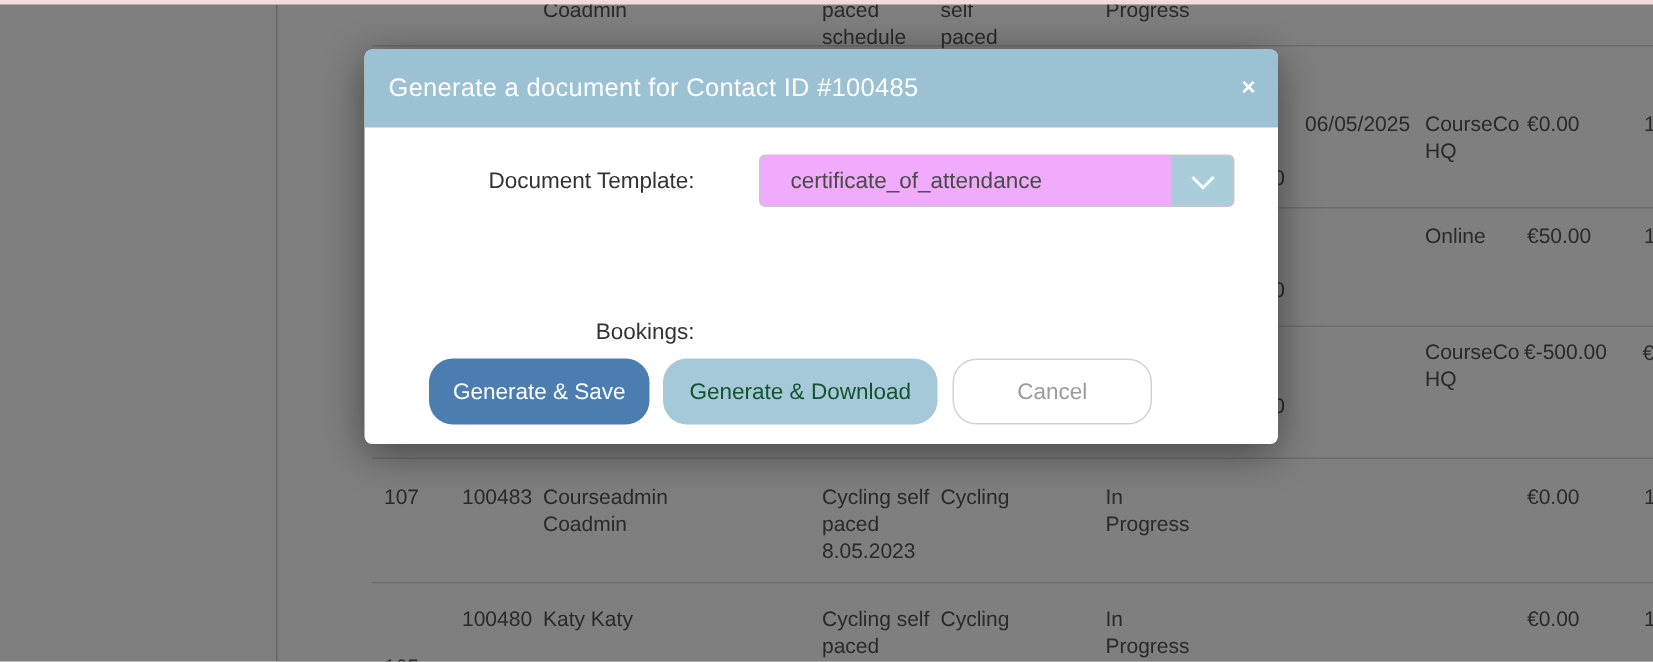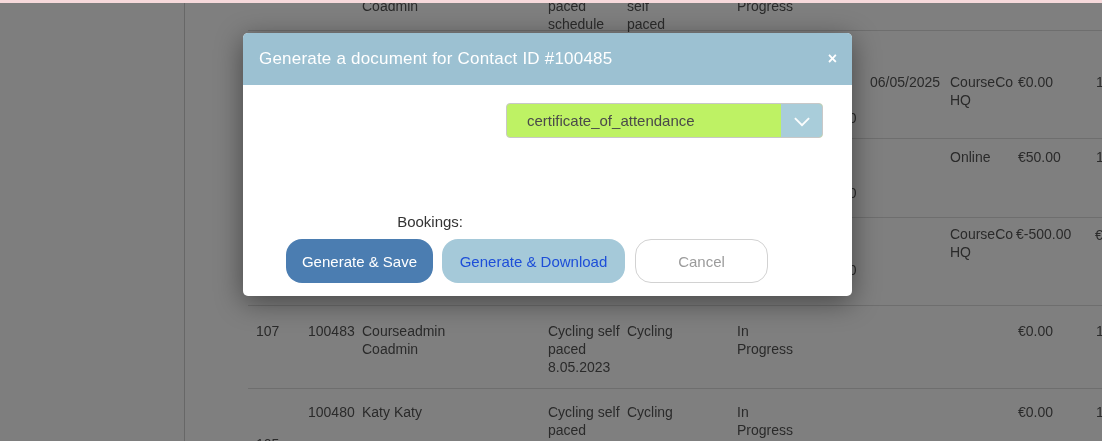--- a/index.html
+++ b/index.html
@@ -80,21 +80,21 @@
     text-align: right;
     font-size: 15px; color: #333; line-height: 18px;
     white-space: nowrap;
   }
   .label-a { top: 79px; }
   .label-b { top: 133px; margin-top: 47px; }
 
   .select {
     position: absolute;
     display: flex; align-items: stretch;
-    background: #bef264;
+    background: #f0abfc;
     overflow: hidden;
   }
   .select-a {
     left: 263px; top: 70px; width: 317px; height: 35px;
     border: 1px solid #c8c8c8; border-radius: 4px;
   }
   .select-b {
     left: 264px; top: 123px; width: 316px; height: 37px;
     border: 2px solid var(--focus-border, #2a6cce); border-radius: 6px;
   }
@@ -122,21 +122,21 @@
   .btn {
     position: absolute; top: 206px; height: 44px;
     border: none; border-radius: 16px;
     font-family: "Liberation Sans", sans-serif;
     font-size: 15px;
     display: flex; align-items: center; justify-content: center;
     cursor: pointer;
     white-space: nowrap;
   }
   .btn-save     { left: 43px;  width: 147px; background: var(--primary-btn, #4b7db1); color: #ffffff; }
-  .btn-download { left: 199px; width: 183px; background: var(--secondary-btn, #a5c9d9); color: #1d4ed8; }
+  .btn-download { left: 199px; width: 183px; background: var(--secondary-btn, #a5c9d9); color: #14532d; }
   .btn-cancel   { left: 392px; width: 133px; background: #ffffff;
                   border: 1px solid var(--cancel-border, #d2d2d2);
                   color: var(--cancel-text, #9b9b9b); }
 </style>
 </head>
 <body>
 
 <div class="sidebar"></div>
 <div class="table-area">
     <div class="tdiv" style="top: 30px;"></div>
@@ -257,20 +257,21 @@
   </div>
 <div class="dim-overlay"></div>
 <div class="top-strip"></div>
 
 <div class="modal">
   <div class="modal-header">
     <span class="modal-title">Generate a document for Contact ID #100485</span>
     <span class="modal-close">×</span>
   </div>
 
+  <div class="field-label label-a">Document Template:</div>
   <div class="select select-a">
     <span class="select-value">certificate_of_attendance</span>
     <span class="select-chevron"></span>
   </div>
 
   <div class="field-label label-b">Bookings:</div>
 
   <button class="btn btn-save">Generate &amp; Save</button>
   <button class="btn btn-download">Generate &amp; Download</button>
   <button class="btn btn-cancel">Cancel</button>

